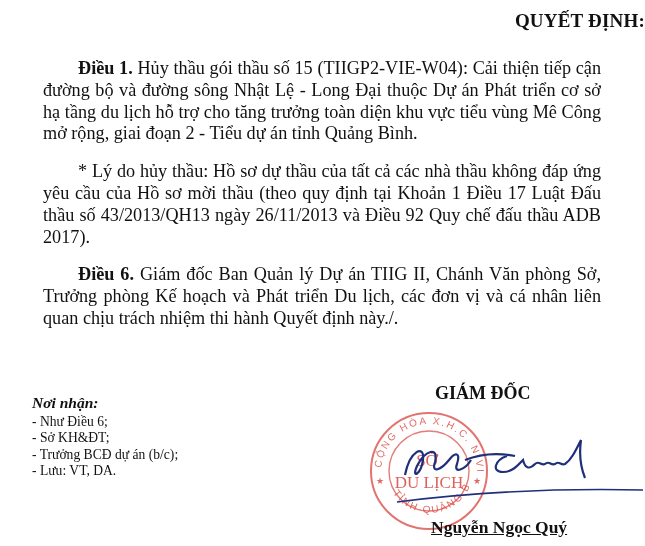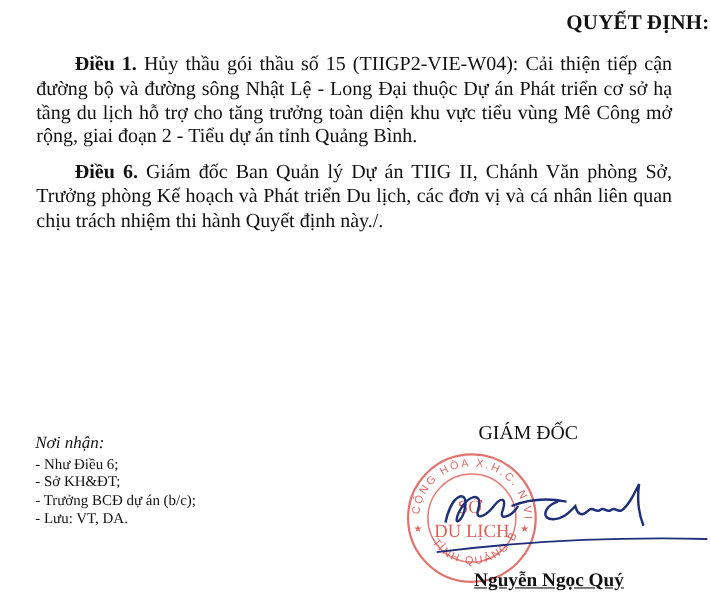--- a/index.html
+++ b/index.html
@@ -2,38 +2,39 @@
 <html><head>
   <meta charset="utf-8">
   <style>
     html, body { margin:0; padding:0; background:#ffffff; }
     body { width:645px; height:546px; overflow:hidden; position:relative;
       font-family:"Liberation Serif", "DejaVu Serif", serif; color:#111; }
     .title { position:absolute; top:10px; left:0; width:645px; text-align:right;
       font-weight:bold; font-size:19px; letter-spacing:0.2px; }
     .body { position:absolute; top:42px; left:27px; width:590px; font-size:18.2px;
       line-height:21.8px; text-align:justify; }
-    .para { margin:6px; text-indent:35px; }
+    .para { margin:16px; text-indent:35px; }
     .para + .para.gap { margin-top:11px; }
     .para b { font-weight:bold; }
     .recipients { position:absolute; top:395px; left:32px; font-size:13.6px; line-height:16.6px; }
-    .recipients .hdr { font-weight:normal; font-style:italic; font-size:15.5px; margin-bottom:2px; }
+    .recipients .hdr { font-weight:bold; font-style:italic; font-size:15.5px; margin-bottom:2px; }
     .sign { position:absolute; top:383px; left:385px; width:220px; }
-    .sign .role { position:absolute; top:0; left:50px; font-weight:normal; font-size:18px; }
+    .sign .role { position:absolute; top:0; left:50px; font-weight:bold; font-size:18px; }
     .sign .name { position:absolute; top:134px; left:46px; font-weight:bold; font-size:17.5px; white-space:nowrap;text-decoration:underline; }
     .stamp { position:absolute; top:408px; left:367px; width:125px; height:125px; }
     .sigsvg { position:absolute; top:430px; left:395px; width:250px; height:80px; }
   </style>
 </head>
 <body>
 
 <div class="title">QUYẾT ĐỊNH:</div>
 
 <div class="body">
   <p class="para"><b>Điều 1.</b><span> Hủy thầu gói thầu số 15 (TIIGP2-VIE-W04): Cải thiện tiếp cận đường bộ và đường sông Nhật Lệ - Long Đại thuộc Dự án Phát triển cơ sở hạ tầng du lịch hỗ trợ cho tăng trưởng toàn diện khu vực tiểu vùng Mê Công mở rộng, giai đoạn 2 - Tiểu dự án tỉnh Quảng Bình.</span></p>
+  <p class="para"><span>* Lý do hủy thầu: Hồ sơ dự thầu của tất cả các nhà thầu không đáp ứng yêu cầu của Hồ sơ mời thầu (theo quy định tại Khoản 1 Điều 17 Luật Đấu thầu số 43/2013/QH13 ngày 26/11/2013 và Điều 92 Quy chế đấu thầu ADB 2017).</span></p>
   <p class="para gap"><b>Điều 6.</b><span> Giám đốc Ban Quản lý Dự án TIIG II, Chánh Văn phòng Sở, Trưởng phòng Kế hoạch và Phát triển Du lịch, các đơn vị và cá nhân liên quan chịu trách nhiệm thi hành Quyết định này./.</span></p>
 </div>
 
 <div class="recipients">
   <div class="hdr">Nơi nhận:</div>
   <div>- Như Điều 6;</div>
   <div>- Sở KH&amp;ĐT;</div>
   <div>- Trưởng BCĐ dự án (b/c);</div>
   <div>- Lưu: VT, DA.</div>
 </div>

